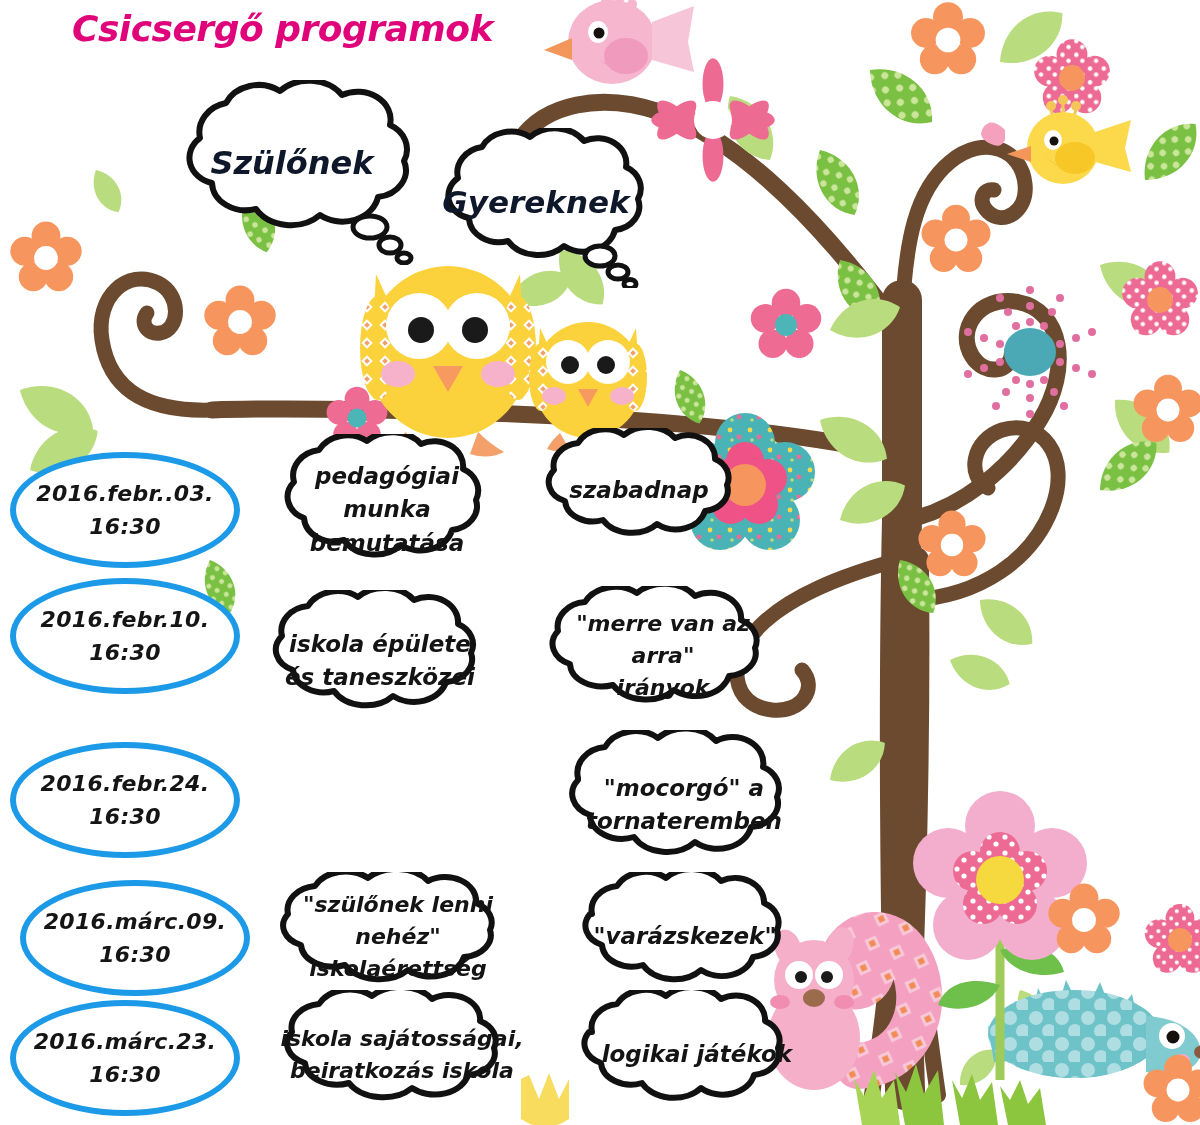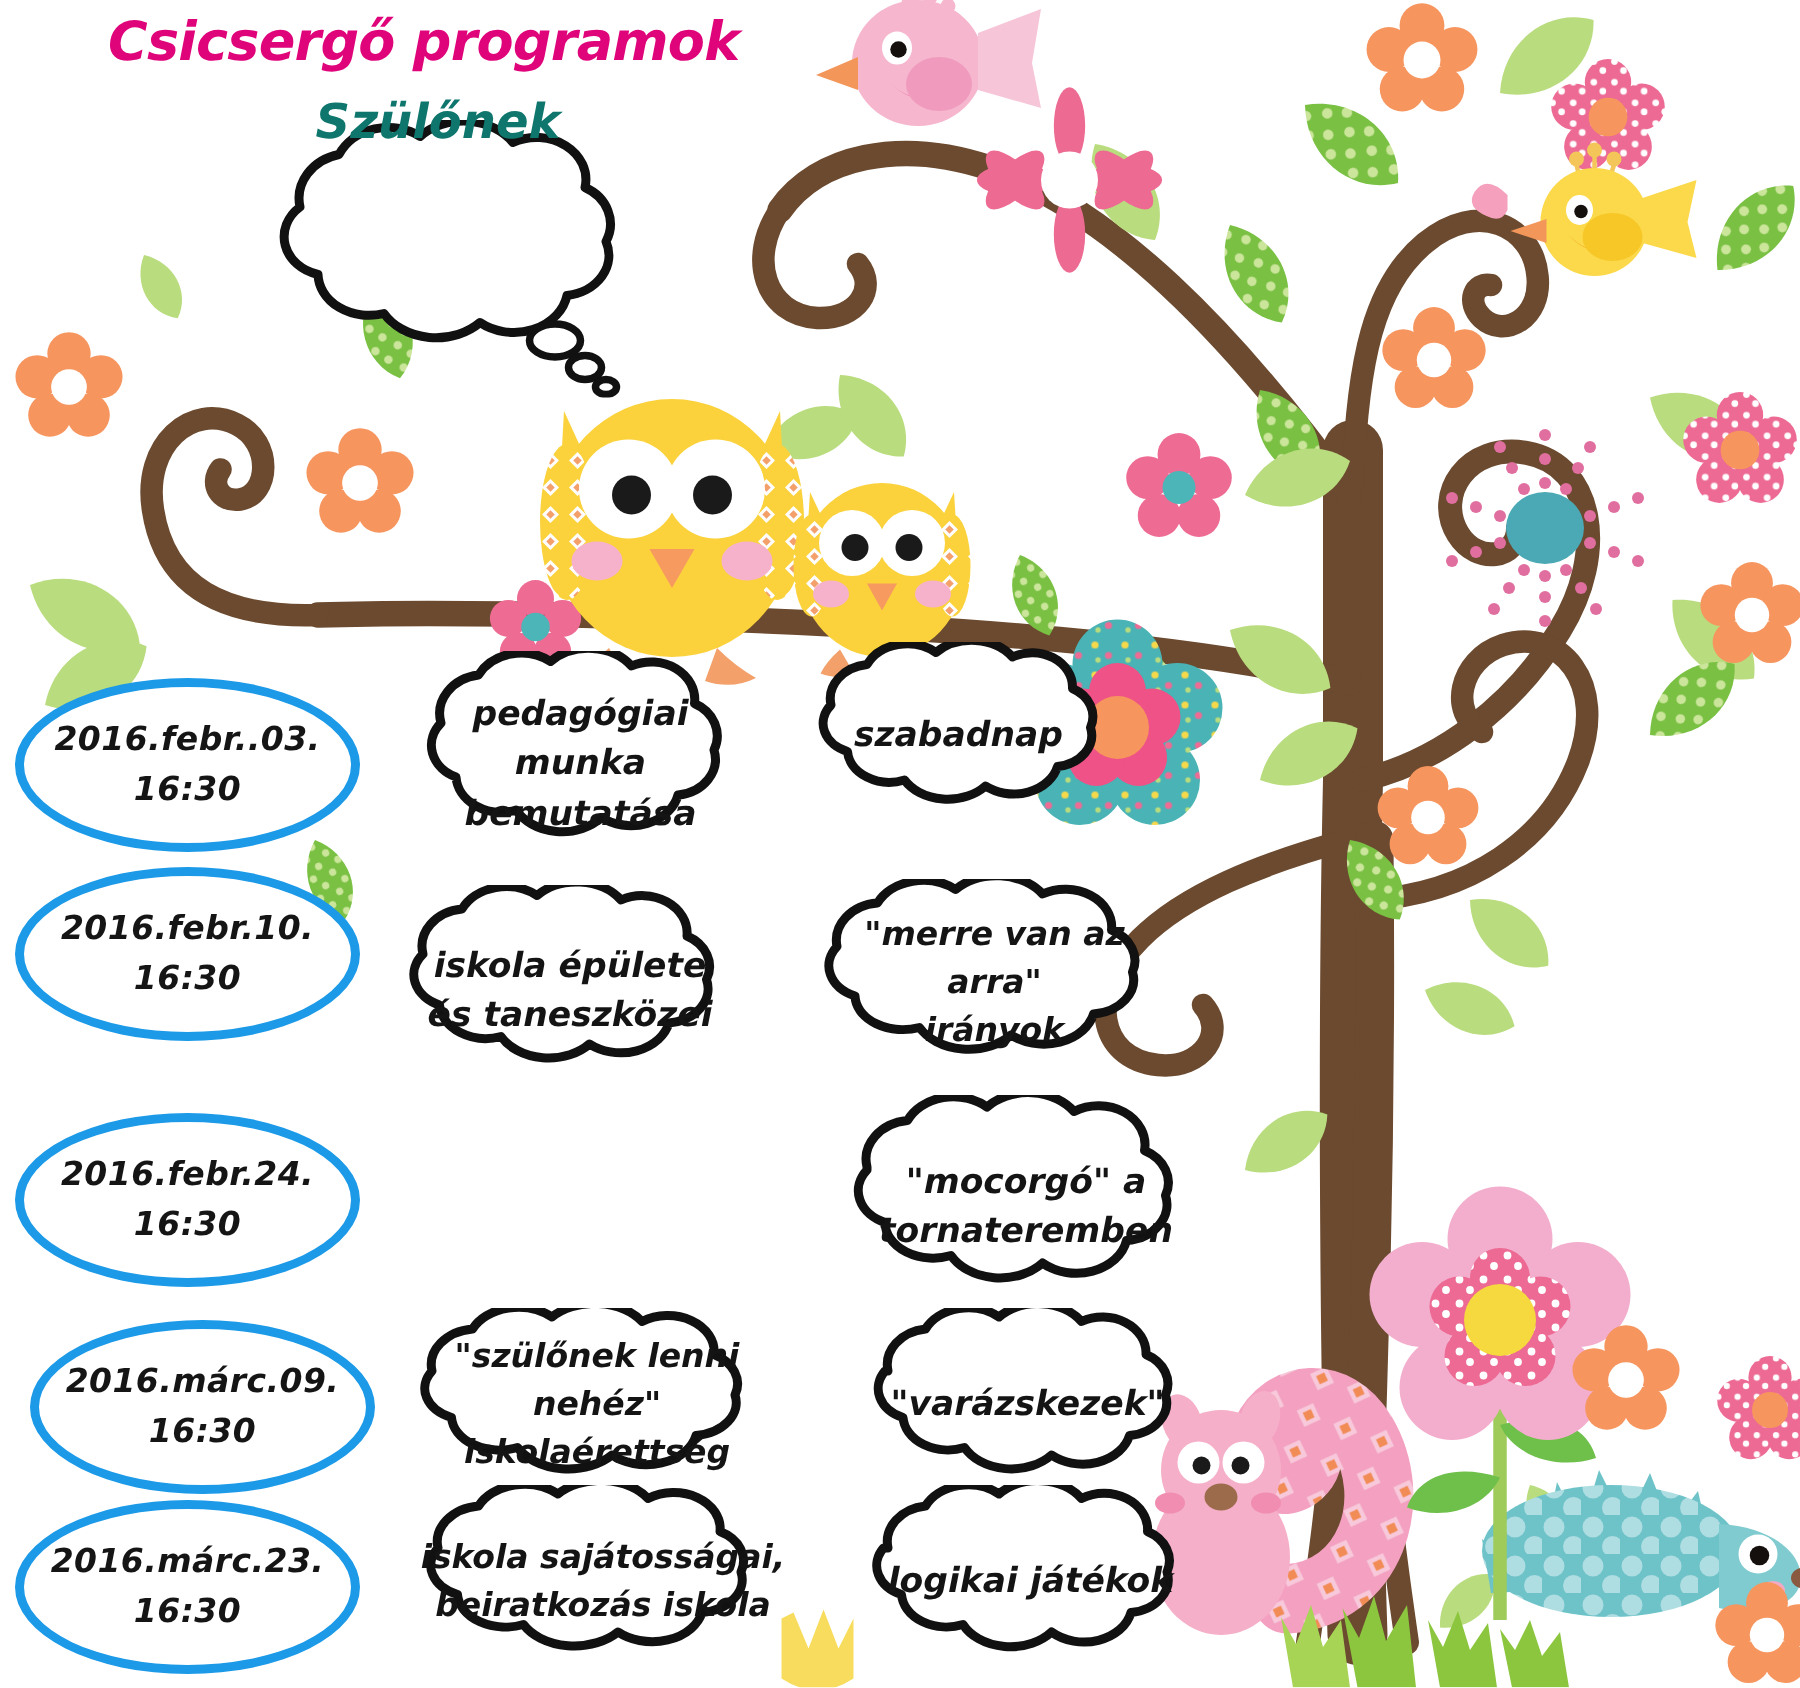--- a/index.html
+++ b/index.html
@@ -32,23 +32,23 @@
     letter-spacing:-0.5px;
     color:#E0047B;
     white-space:nowrap;
     z-index:40;
   }
   
   .thought{
     position:absolute;
     z-index:30;
     display:flex;
-    align-items:flex-start;
+    align-items:center;
     justify-content:center;
-    color:#0f766e;
+    color:#0f172a;
     font-style:italic;
     font-weight:bold;
     text-align:center;
     line-height:1.22;
   }
   .thought .t-label{
     position:relative;
     z-index:3;
     display:block;
     width:100%;
@@ -469,20 +469,36 @@
       </g>
       <g fill="#ffffff" stroke="#111111" stroke-width="5">
         <ellipse cx="218" cy="147" rx="17" ry="11"></ellipse>
         <ellipse cx="238" cy="165" rx="11" ry="8"></ellipse>
         <ellipse cx="252" cy="178" rx="7" ry="5"></ellipse>
       </g>
     </svg>
     <span class="t-label" style="margin-top:-18px;">Szülőnek</span>
   </div>
 
+  <div class="thought" style="left:418px; top:128px; width:236px; height:160px; font-size:31px;">
+    <svg class="thought-svg" viewBox="0 0 236 160" preserveAspectRatio="none">
+      <g fill="#ffffff" stroke="#111111" stroke-width="6" stroke-linejoin="round">
+        <path d="M40,50 a30,26 0 0 1 24,-31 a32,27 0 0 1 48,-10 a35,29 0 0 1 54,4
+                 a29,25 0 0 1 42,26 a27,24 0 0 1 12,32 a28,24 0 0 1 -23,31
+                 a32,27 0 0 1 -51,16 a35,28 0 0 1 -56,-5
+                 a30,25 0 0 1 -39,-23 a27,23 0 0 1 -11,-40 Z"></path>
+      </g>
+      <g fill="#ffffff" stroke="#111111" stroke-width="5">
+        <ellipse cx="182" cy="128" rx="15" ry="10"></ellipse>
+        <ellipse cx="200" cy="144" rx="10" ry="7"></ellipse>
+        <ellipse cx="212" cy="156" rx="6" ry="4.5"></ellipse>
+      </g>
+    </svg>
+    <span class="t-label" style="margin-top:-10px;">Gyereknek</span>
+  </div>
 
   <div class="date-oval" style="left:10px; top:452px; width:230px; height:116px;">
     <span>2016.febr..03.</span>
     <span class="d-time">16:30</span>
   </div>
   <div class="date-oval" style="left:10px; top:578px; width:230px; height:116px;">
     <span>2016.febr.10.</span>
     <span class="d-time">16:30</span>
   </div>
   <div class="date-oval" style="left:10px; top:742px; width:230px; height:116px;">
@@ -589,21 +605,21 @@
   <div class="cloud" style="left:556px; top:872px; width:258px; height:130px;">
     <svg class="cloud-svg" viewBox="0 0 258 130" preserveAspectRatio="none">
       <path fill="#ffffff" stroke="#111111" stroke-width="6" stroke-linejoin="round" d="M36,42 a29,24 0 0 1 25,-28 a32,26 0 0 1 49,-8 a35,27 0 0 1 55,3
            a29,24 0 0 1 43,22 a27,22 0 0 1 13,27 a28,22 0 0 1 -24,27
            a32,25 0 0 1 -52,13 a35,26 0 0 1 -58,-5
            a30,23 0 0 1 -41,-20 a27,21 0 0 1 -12,-31 Z"></path>
     </svg>
     <span class="c-label">"varázskezek"</span>
   </div>
 
-  <div class="cloud" style="left:556px; top:990px; width:262px; height:130px;">
+  <div class="cloud" style="left:556px; top:990px; width:262px; height:130px;justify-content:flex-end;">
     <svg class="cloud-svg" viewBox="0 0 262 130" preserveAspectRatio="none">
       <path fill="#ffffff" stroke="#111111" stroke-width="6" stroke-linejoin="round" d="M36,42 a29,24 0 0 1 25,-28 a32,26 0 0 1 49,-8 a35,27 0 0 1 55,3
            a29,24 0 0 1 44,22 a27,22 0 0 1 13,27 a28,22 0 0 1 -24,27
            a32,25 0 0 1 -53,13 a35,26 0 0 1 -59,-5
            a30,23 0 0 1 -41,-20 a27,21 0 0 1 -12,-31 Z"></path>
     </svg>
     <span class="c-label">logikai játékok</span>
   </div>
 
 </div>

